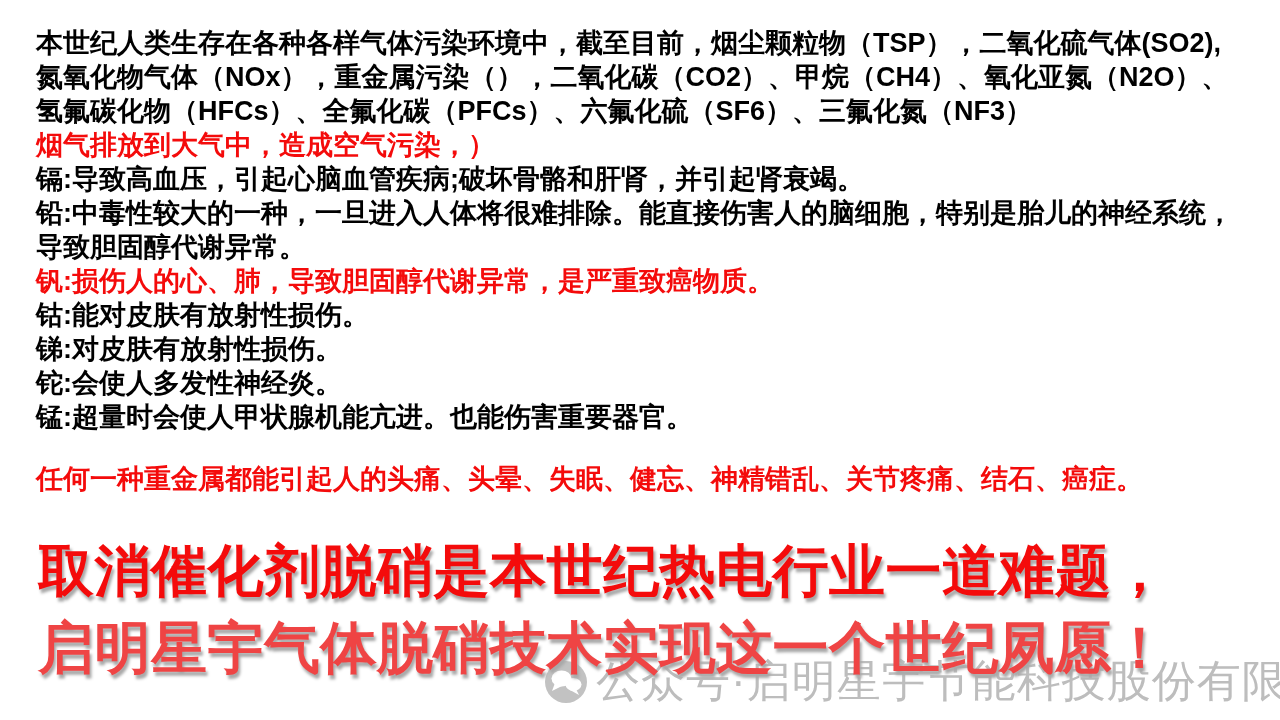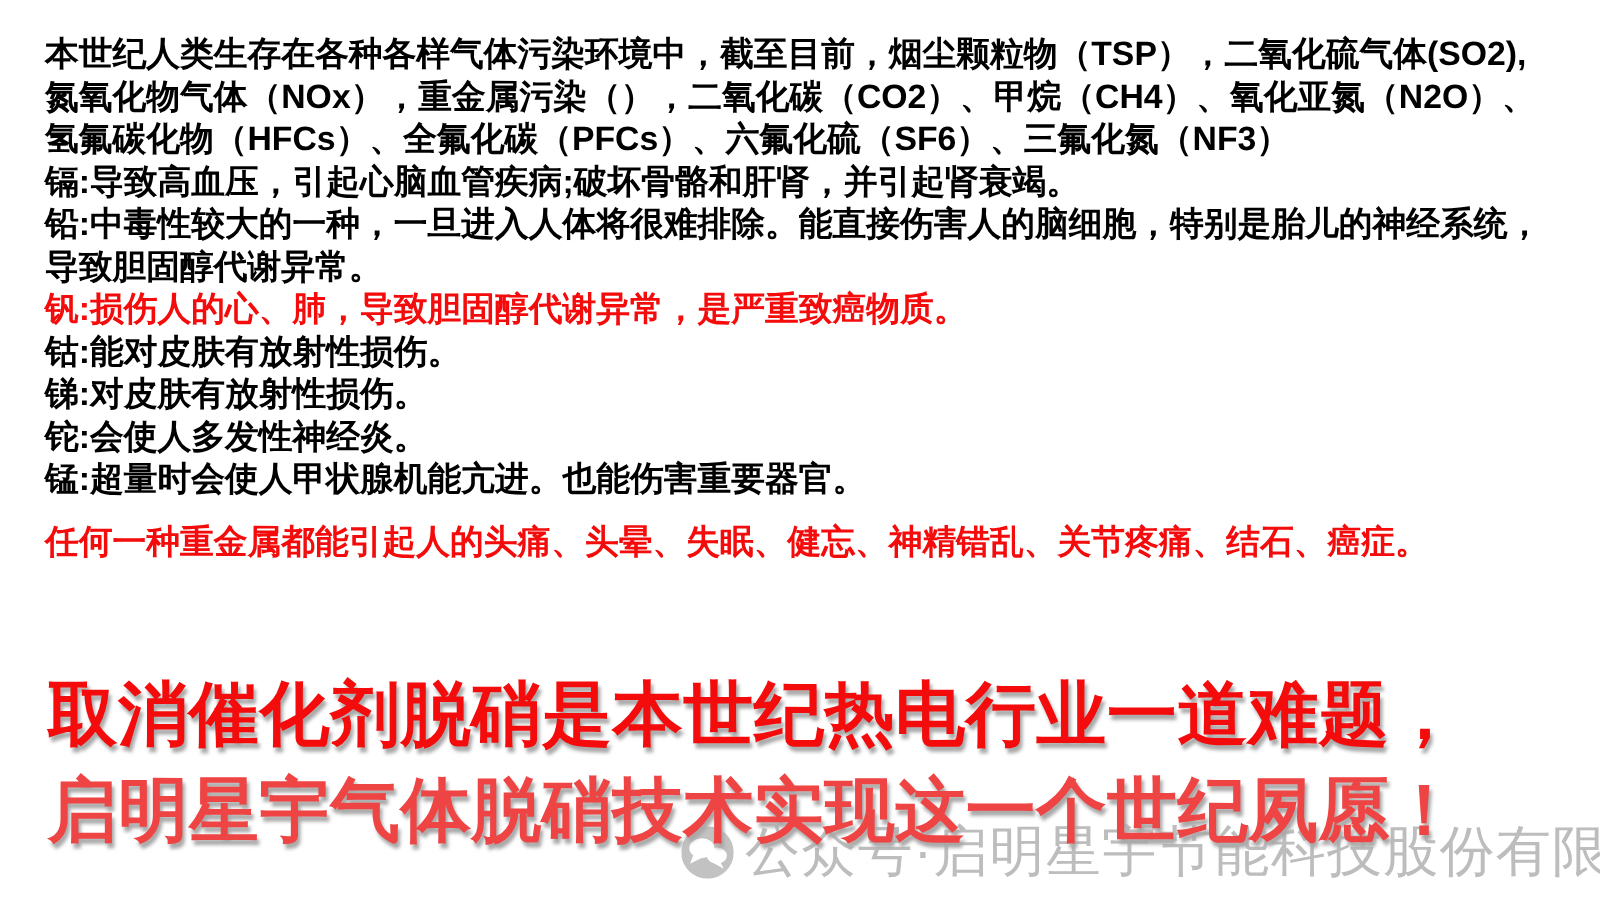--- a/index.html
+++ b/index.html
@@ -14,21 +14,21 @@
   .body-block {
     position: absolute;
     left: 36px; top: 26px;
     font-size: 27px;
     line-height: 34px;
     color: #000000;
     white-space: nowrap;
     z-index: 1;
   }
   .ln { white-space: nowrap; }
-  .warning { margin-top: 16px; }
+  .warning { margin-top: 28px; }
   .headline-block {
     position: absolute;
     left: 38px; top: 532px;
     font-size: 56px;
     line-height: 77px;
     letter-spacing: 0.5px;
     white-space: nowrap;
     text-shadow: 2px 4px 3px #a8a8a8;
     z-index: 3;
   }
@@ -50,20 +50,21 @@
 </style>
 </head>
 <body>
 
 <div class="slide">
 
   <div class="body-block">
     <div class="ln">本世纪人类生存在各种各样气体污染环境中，截至目前，烟尘颗粒物（TSP），二氧化硫气体(SO2),</div>
     <div class="ln">氮氧化物气体（NOx），重金属污染（），二氧化碳（CO2）、甲烷（CH4）、氧化亚氮（N2O）、</div>
     <div class="ln">氢氟碳化物（HFCs）、全氟化碳（PFCs）、六氟化硫（SF6）、三氟化氮（NF3）</div>
+    <div class="ln" style="color: rgb(244, 11, 11);">烟气排放到大气中，造成空气污染，）</div>
     <div class="ln">镉:导致高血压，引起心脑血管疾病;破坏骨骼和肝肾，并引起肾衰竭。</div>
     <div class="ln">铅:中毒性较大的一种，一旦进入人体将很难排除。能直接伤害人的脑细胞，特别是胎儿的神经系统，</div>
     <div class="ln">导致胆固醇代谢异常。</div>
     <div class="ln" style="color: rgb(244, 11, 11);">钒:损伤人的心、肺，导致胆固醇代谢异常，是严重致癌物质。</div>
     <div class="ln">钴:能对皮肤有放射性损伤。</div>
     <div class="ln">锑:对皮肤有放射性损伤。</div>
     <div class="ln">铊:会使人多发性神经炎。</div>
     <div class="ln">锰:超量时会使人甲状腺机能亢进。也能伤害重要器官。</div>
     <div class="ln warning" style="color: rgb(244, 11, 11);">任何一种重金属都能引起人的头痛、头晕、失眠、健忘、神精错乱、关节疼痛、结石、癌症。</div>
   </div>

